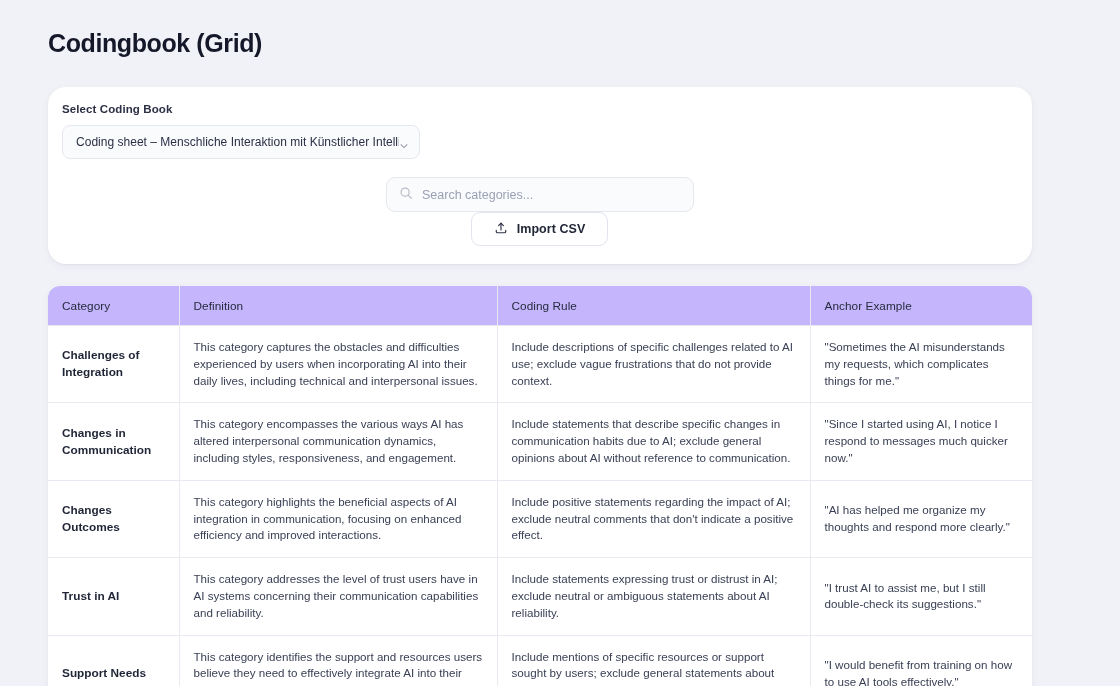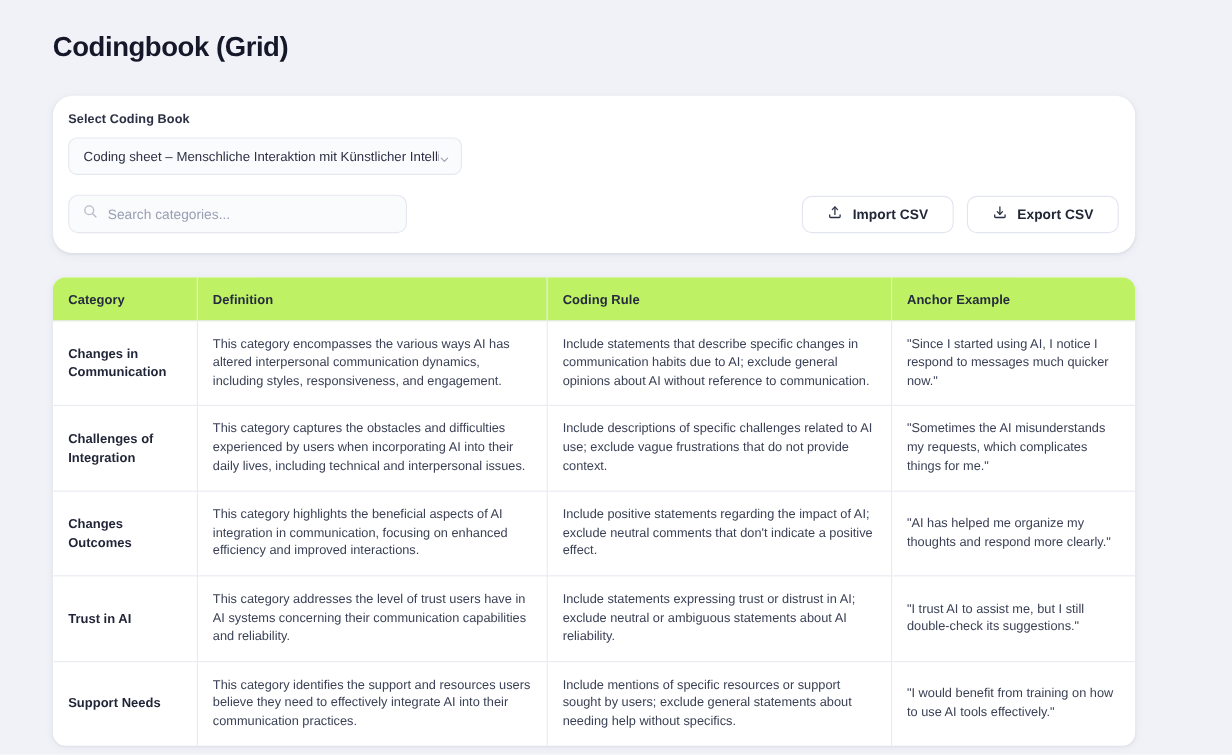--- a/index.html
+++ b/index.html
@@ -83,20 +83,21 @@
     height: 10px;
     flex: none;
     opacity: 0.55;
   }
 
   .search-row {
     margin-top: 18px;
     display: flex;
     align-items: center;
     justify-content: space-between;
+    flex-direction: column;
   }
 
   .search-box {
     width: 308px;
     height: 35px;
     border: 1px solid #e6e8f0;
     background: #fafbfd;
     border-radius: 9px;
     display: flex;
     align-items: center;
@@ -141,24 +142,24 @@
     border-radius: 12px;
     box-shadow: 0 1px 2px rgba(25,30,60,0.05), 0 2px 10px rgba(25,30,60,0.04);
     overflow: hidden;
   }
   table {
     width: 100%;
     border-collapse: collapse;
     table-layout: fixed;
   }
   thead th {
-    background: #bef264;
+    background: #c4b5fd;
     text-align: left;
     font-size: 11.8px;
-    font-weight: bold;
+    font-weight: normal;
     color: #262b3e;
     padding: 13px 14px 12px 14px;
     border-right: 1px solid #e6e8ef;
     border-bottom: 1px solid #e6e8ef;
     letter-spacing: 0.05px;
   }
   thead th:last-child { border-right: none; }
 
   tbody td {
     vertical-align: middle;
@@ -222,30 +223,20 @@
           <span>
             <svg viewBox="0 0 16 16" width="14" height="14" fill="none" stroke="#2b3044" stroke-width="1.35" stroke-linecap="round" stroke-linejoin="round">
               <path d="M8 10.2 V2.6"></path>
                 <path d="M5.3 5.2 L8 2.4 L10.7 5.2"></path>
                 <path d="M2.6 10.8 V12.4 a1 1 0 0 0 1 1 h8.8 a1 1 0 0 0 1 -1 V10.8"></path>
             </svg>
           </span>
           <span>Import CSV</span>
         </button>
 
-        <button class="btn">
-          <span>
-            <svg viewBox="0 0 16 16" width="14" height="14" fill="none" stroke="#2b3044" stroke-width="1.35" stroke-linecap="round" stroke-linejoin="round">
-              <path d="M8 2.4 V10"></path>
-                <path d="M5.3 7.3 L8 10.1 L10.7 7.3"></path>
-                <path d="M2.6 10.8 V12.4 a1 1 0 0 0 1 1 h8.8 a1 1 0 0 0 1 -1 V10.8"></path>
-            </svg>
-          </span>
-          <span>Export CSV</span>
-        </button>
 
       </div>
     </div>
   </div>
 
   <div class="table-card">
     <table>
       <colgroup>
           <col class="c1">
           <col class="c2">
@@ -255,32 +246,32 @@
       <thead>
         <tr>
           <th>Category</th>
           <th>Definition</th>
           <th>Coding Rule</th>
           <th>Anchor Example</th>
         </tr>
       </thead>
       <tbody>
         <tr>
+          <td class="cat">Challenges of Integration</td>
+          <td>This category captures the obstacles and difficulties experienced by users when incorporating AI into their daily lives, including technical and interpersonal issues.</td>
+          <td>Include descriptions of specific challenges related to AI use; exclude vague frustrations that do not provide context.</td>
+          <td>"Sometimes the AI misunderstands my requests, which complicates things for me."</td>
+        </tr>
+        <tr>
           <td class="cat">Changes in Communication</td>
           <td>This category encompasses the various ways AI has altered interpersonal communication dynamics, including styles, responsiveness, and engagement.</td>
           <td>Include statements that describe specific changes in communication habits due to AI; exclude general opinions about AI without reference to communication.</td>
           <td>"Since I started using AI, I notice I respond to messages much quicker now."</td>
         </tr>
         <tr>
-          <td class="cat">Challenges of Integration</td>
-          <td>This category captures the obstacles and difficulties experienced by users when incorporating AI into their daily lives, including technical and interpersonal issues.</td>
-          <td>Include descriptions of specific challenges related to AI use; exclude vague frustrations that do not provide context.</td>
-          <td>"Sometimes the AI misunderstands my requests, which complicates things for me."</td>
-        </tr>
-        <tr>
           <td class="cat">Changes Outcomes</td>
           <td>This category highlights the beneficial aspects of AI integration in communication, focusing on enhanced efficiency and improved interactions.</td>
           <td>Include positive statements regarding the impact of AI; exclude neutral comments that don't indicate a positive effect.</td>
           <td>"AI has helped me organize my thoughts and respond more clearly."</td>
         </tr>
         <tr>
           <td class="cat">Trust in AI</td>
           <td>This category addresses the level of trust users have in AI systems concerning their communication capabilities and reliability.</td>
           <td>Include statements expressing trust or distrust in AI; exclude neutral or ambiguous statements about AI reliability.</td>
           <td>"I trust AI to assist me, but I still double-check its suggestions."</td>

